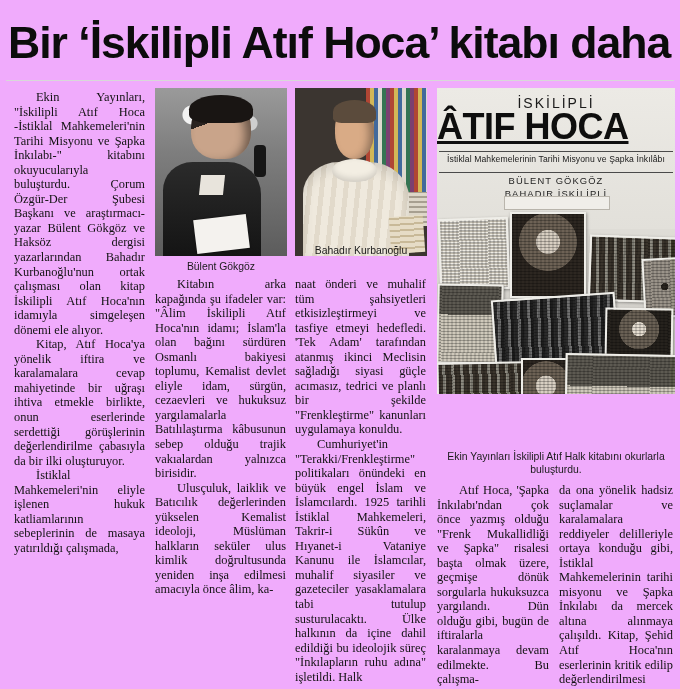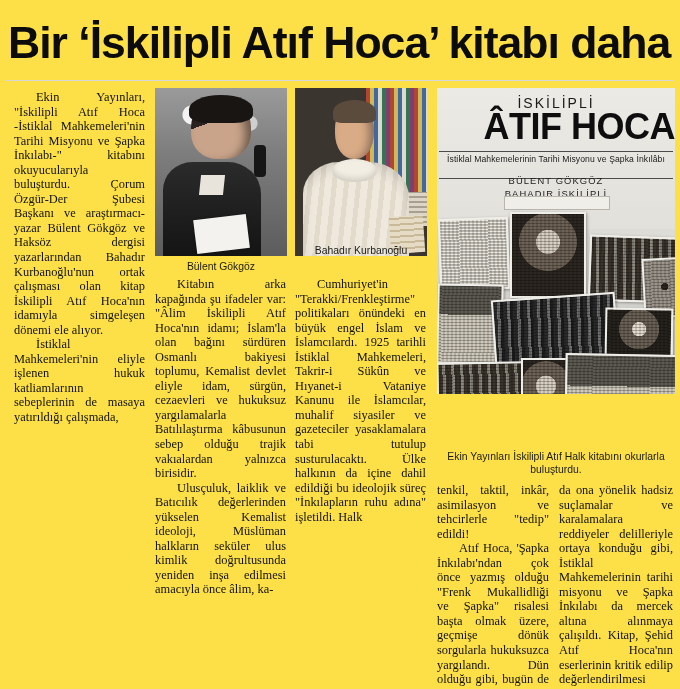--- a/index.html
+++ b/index.html
@@ -4,21 +4,21 @@
 <style>
   html, body {
     margin: 0;
     padding: 0;
     background: #ffffff;
   }
   #page {
     position: relative;
     width: 680px;
     height: 689px;
-    background: #fde047;
+    background: #f0abfc;
     overflow: hidden;
     font-family: "Liberation Serif", serif;
   }
 
   
   .headline {
     position: absolute;
     left: 8px;
     top: 14px;
     width: 664px;
@@ -215,39 +215,40 @@
     left: 0; right: 0; top: 7px;
     text-align: center;
     font-family: "Liberation Sans", sans-serif;
     font-size: 14px;
     letter-spacing: 2px;
     color: #1a1a1a;
   }
   .cv-title {
     position: absolute;
     left: 0; right: 0; top: 20px;
-    text-align: right;
+    text-align: left;
     font-family: "Liberation Sans", sans-serif;
     font-weight: bold;
     font-size: 36px;
     letter-spacing: -0.5px;
     color: #0e0e0e;
     line-height: 38px;
+    text-decoration: underline;
   }
   .cv-sub {
     position: absolute;
     left: 2px; right: 2px; top: 63px;
     text-align: center;
     font-family: "Liberation Sans", sans-serif;
     font-size: 8.6px;
     letter-spacing: .1px;
     color: #1a1a1a;
     border-top: 1px solid #4a4a4a;
     border-bottom: 1px solid #4a4a4a;
-    padding: 2px 0 14px;
+    padding: 2px 0 8px;
   }
   .cv-auth {
     position: absolute;
     left: 0; right: 0; top: 86px;
     text-align: center;
     font-family: "Liberation Sans", sans-serif;
     font-size: 9.4px;
     line-height: 13px;
     letter-spacing: 1.1px;
     color: #1d1d1d;
@@ -364,34 +365,35 @@
       <div class="cg cg-hat" style="left:168px;top:96px;  width:64px;  height:48px; transform:rotate(1deg);"></div>
       <div class="cg cg-men" style="left:0px;  top:150px; width:86px;  height:70px; transform:rotate(-1deg);"></div>
       <div class="cg cg-portrait" style="left:84px; top:146px; width:46px;  height:76px;"></div>
       <div class="cg cg-field" style="left:128px;top:142px; width:108px; height:80px; transform:rotate(1deg);"></div>
     </div>
   </div>
   <div class="caption" style="left:437px; top:450px; width:238px;">Ekin Yayınları İskilipli Atıf Halk kitabını okurlarla buluşturdu.</div>
 
   <div class="col" style="left:14px; top:90px; width:131px; height:598px;">
     <p>Ekin Yayınları, "İskilipli Atıf Hoca -İstiklal Mahkemeleri'nin Tarihi Misyonu ve Şapka İnkılabı-" kitabını okuyucularıyla buluşturdu. Çorum Özgür-Der Şubesi Başkanı ve araştırmacı-yazar Bülent Gökgöz ve Haksöz dergisi yazarlarından Bahadır Kurbanoğlu'nun ortak çalışması olan kitap İskilipli Atıf Hoca'nın idamıyla simgeleşen dönemi ele alıyor.</p>
+    <p>Kitap, Atıf Hoca'ya yönelik iftira ve karalamalara cevap mahiyetinde bir uğraşı ihtiva etmekle birlikte, onun eserlerinde serdettiği görüşlerinin değerlendirilme çabasıyla da bir ilki oluşturuyor.</p>
     <p>İstiklal Mahkemeleri'nin eliyle işlenen hukuk katliamlarının sebeplerinin de masaya yatırıldığı çalışmada,</p>
   </div>
 
   <div class="col" style="left:155px; top:277px; width:131px; height:411px;">
     <p>Kitabın arka kapağında şu ifadeler var: "Âlim İskilipli Atıf Hoca'nın idamı; İslam'la olan bağını sürdüren Osmanlı bakiyesi toplumu, Kemalist devlet eliyle idam, sürgün, cezaevleri ve hukuksuz yargılamalarla Batılılaştırma kâbusunun sebep olduğu trajik vakıalardan yalnızca birisidir.</p>
     <p>Ulusçuluk, laiklik ve Batıcılık değerlerinden yükselen Kemalist ideoloji, Müslüman halkların seküler ulus kimlik doğrultusunda yeniden inşa edilmesi amacıyla önce âlim, ka-</p>
   </div>
 
   <div class="col" style="left:295px; top:277px; width:131px; height:411px;">
+    <p class="first">naat önderi ve muhalif tüm şahsiyetleri etkisizleştirmeyi ve tasfiye etmeyi hedefledi. 'Tek Adam' tarafından atanmış ikinci Meclisin sağladığı siyasi güçle acımasız, tedrici ve planlı bir şekilde "Frenkleştirme" kanunları uygulamaya konuldu.</p>
     <p>Cumhuriyet'in "Terakki/Frenkleştirme" politikaları önündeki en büyük engel İslam ve İslamcılardı. 1925 tarihli İstiklal Mahkemeleri, Takrir-i Sükûn ve Hıyanet-i Vataniye Kanunu ile İslamcılar, muhalif siyasiler ve gazeteciler yasaklamalara tabi tutulup susturulacaktı. Ülke halkının da içine dahil edildiği bu ideolojik süreç "İnkılapların ruhu adına" işletildi. Halk</p>
   </div>
 
   <div class="col" style="left:437px; top:483px; width:112px; height:205px;">
-    <p class="first">tenkil, taktil, inkâr, asimilasyon ve tehcirlerle "tedip" edildi!</p>
     <p>Atıf Hoca, 'Şapka İnkılabı'ndan çok önce yazmış olduğu "Frenk Mukallidliği ve Şapka" risalesi başta olmak üzere, geçmişe dönük sorgularla hukuksuzca yargılandı. Dün olduğu gibi, bugün de iftiralarla karalanmaya devam edilmekte. Bu çalışma-</p>
   </div>
 
   <div class="col" style="left:559px; top:483px; width:114px; height:205px;">
     <p class="first">da ona yönelik hadsiz suçlamalar ve karalamalara reddiyeler delilleriyle ortaya konduğu gibi, İstiklal Mahkemelerinin tarihi misyonu ve Şapka İnkılabı da mercek altına alınmaya çalışıldı. Kitap, Şehid Atıf Hoca'nın eserlerinin kritik edilip değerlendirilmesi hususunda da bir ilki oluşturmaktadır."</p>
   </div>
 
 </div>
 
 </body></html>

